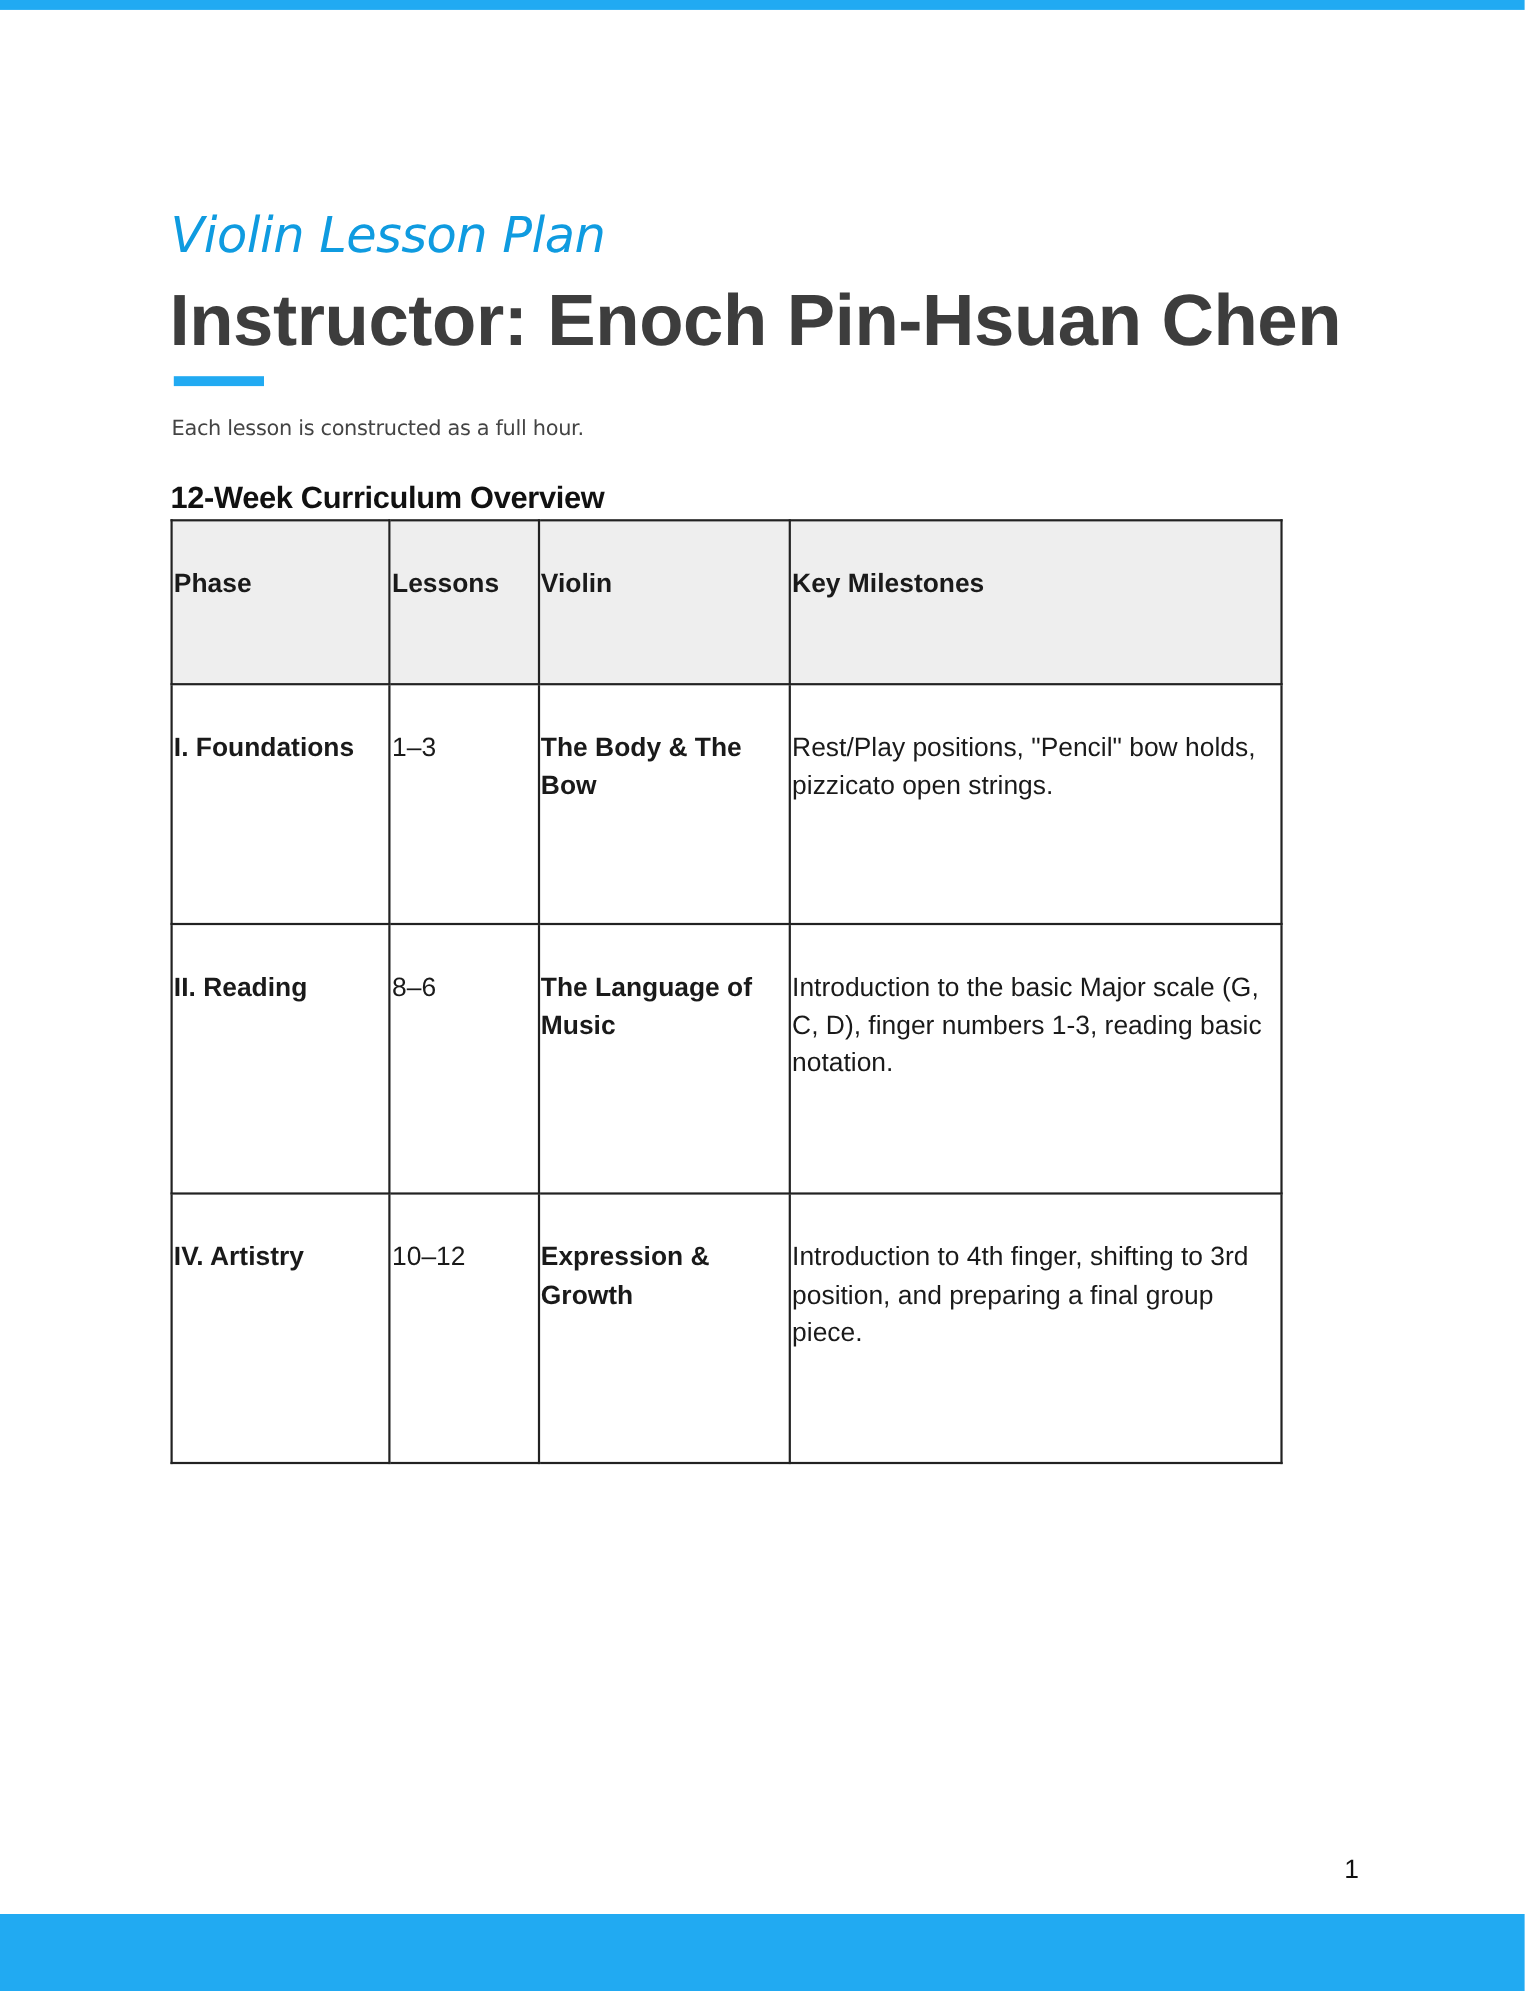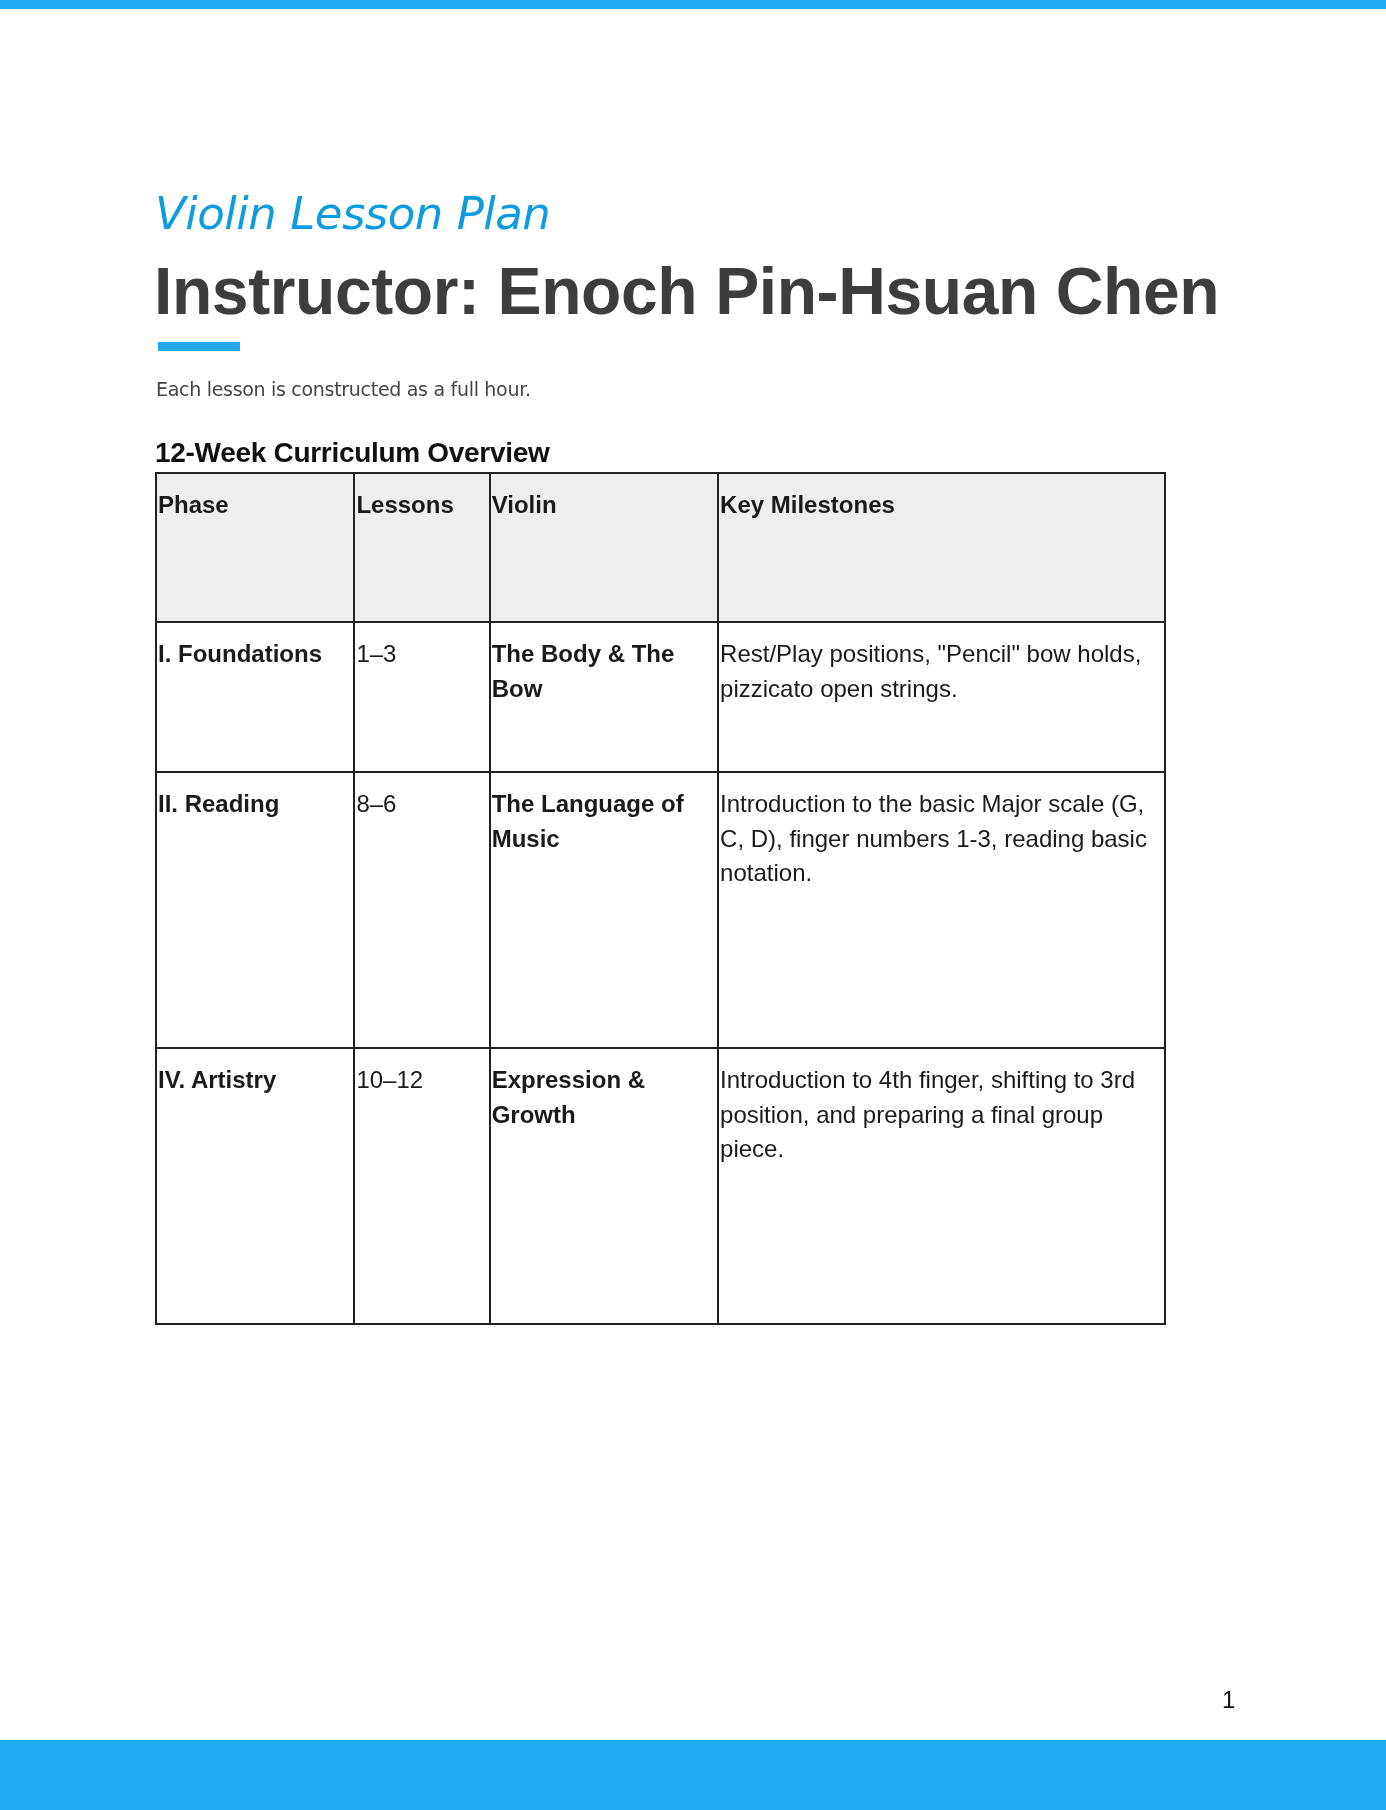--- a/index.html
+++ b/index.html
@@ -35,33 +35,33 @@
     font-size: 28px; line-height: 30px; color: #111111; white-space: nowrap; letter-spacing: -0.3px;
   }
   table.curriculum {
     position: absolute; left: 155px; top: 472px;
     border-collapse: collapse; table-layout: fixed;
     width: 1011px;
   }
   table.curriculum td, table.curriculum th {
     border: 2px solid #222222;
     vertical-align: top; text-align: left;
-    padding: 14px 0 0 1px;
+    padding: 40px 0 0 1px;
     font-family: "Liberation Sans", sans-serif;
     font-size: 24px; line-height: 34.5px; color: #1a1a1a;
     overflow: hidden;
   }
   table.curriculum th { background: #eeeeee; font-weight: bold; }
   .col-phase { width: 198px; }
   .col-lessons { width: 135px; }
   .col-theme { width: 228px; }
   .col-milestones { width: 446px; }
   tr.header-row { height: 149px; }
-  tr.row-1 { height: 150px; }
-  tr.row-2, tr.row-3, tr.row-4 { height: 276px; }
+  tr.row-1 { height: 218px; }
+  tr.row-2, tr.row-3, tr.row-4 { height: 245px; }
   .bold { font-weight: bold; }
   .page-number {
     position: absolute; left: 1222px; top: 1686px;
     font-family: "Liberation Sans", sans-serif; font-size: 24px; line-height: 28px; color: #111111;
   }
 </style>
 </head>
 <body>
 
 <div class="top-bar"></div>

